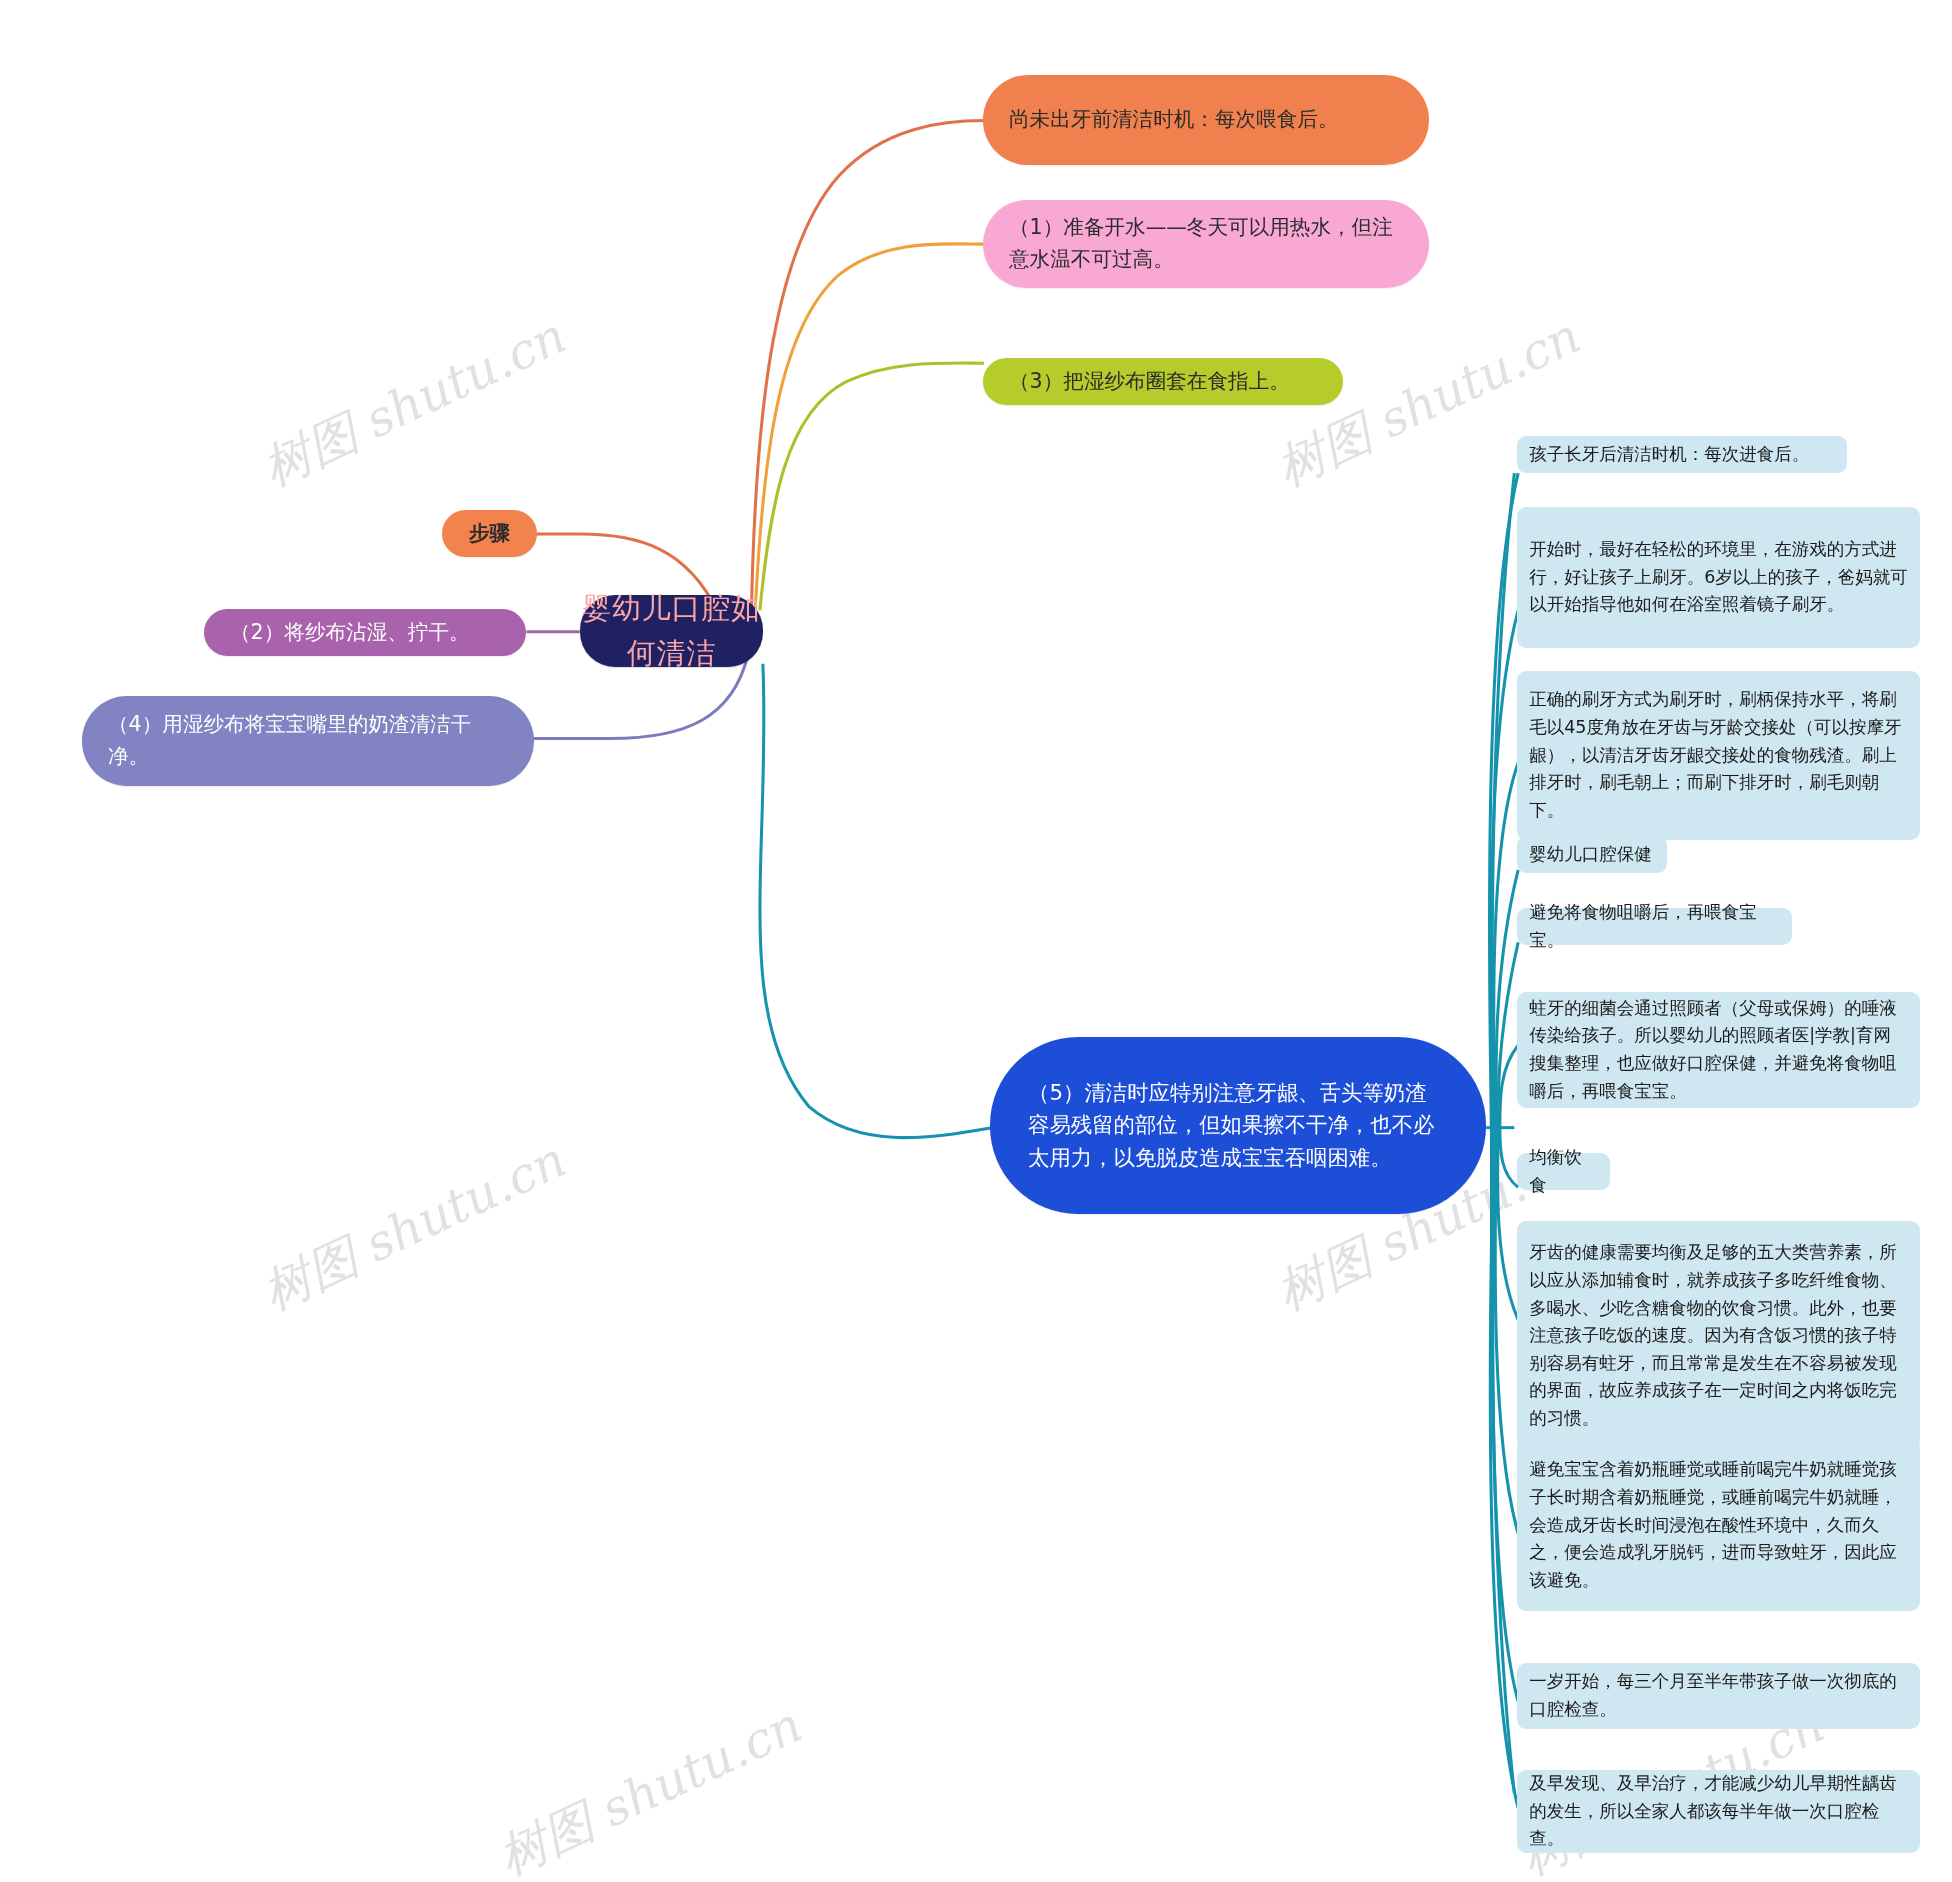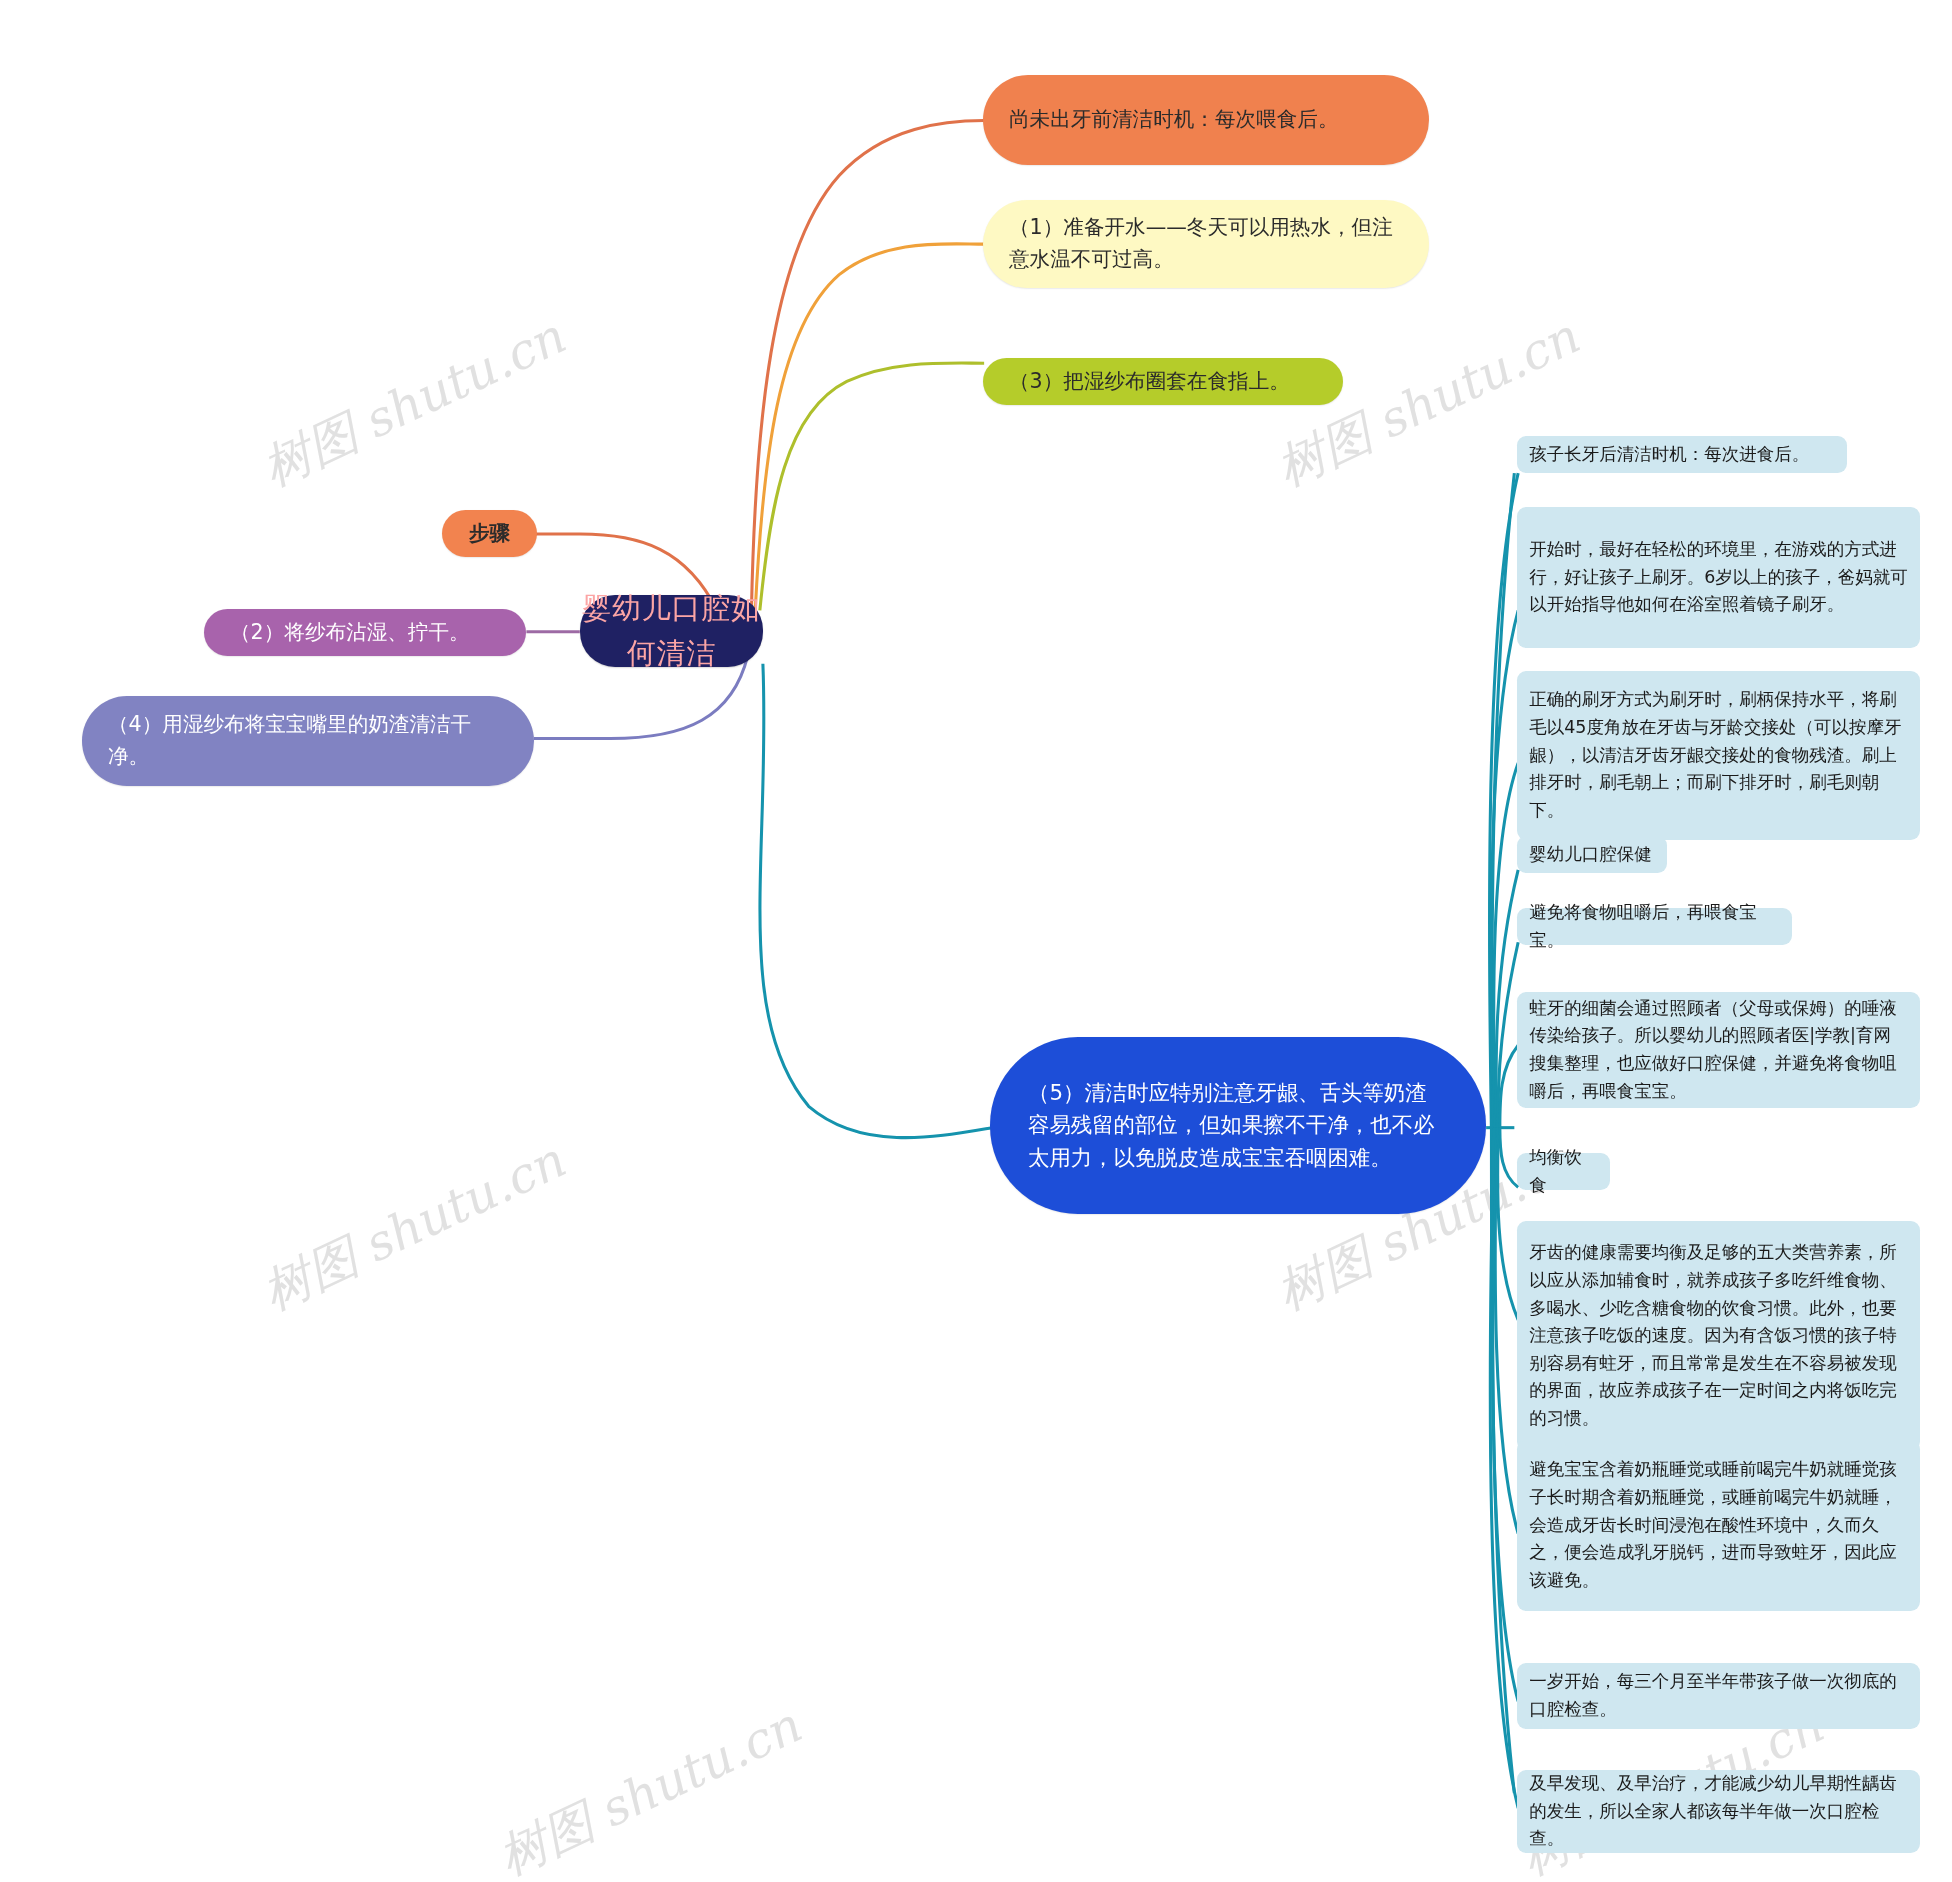--- a/index.html
+++ b/index.html
@@ -97,21 +97,21 @@
   </svg>
 
   <div class="node root" style="left:580px;top:595px;width:183px;height:72px;">
     <span class="txt">婴幼儿口腔如何清洁</span>
   </div>
 
   <div class="node pill" style="left:983px;top:75px;width:446px;height:90px;background:#f0814e;">
     <span class="txt">尚未出牙前清洁时机：每次喂食后。</span>
   </div>
 
-  <div class="node pill" style="left:983px;top:200px;width:446px;height:88px;background:#fef9c3;">
+  <div class="node pill" style="left:983px;top:200px;width:446px;height:88px;background:#f9a8d4;">
     <span class="txt">（1）准备开水——冬天可以用热水，但注意水温不可过高。</span>
   </div>
 
   <div class="node pill" style="left:983px;top:342px;width:360px;height:47px;background:#b5cc2a;margin-top:16px;">
     <span class="txt">（3）把湿纱布圈套在食指上。</span>
   </div>
 
   <div class="node pill" style="left:442px;top:510px;width:95px;height:47px;background:#f2834f;font-weight:bold;">
     <span class="txt" style="padding:0;text-align:center;">步骤</span>
   </div>

